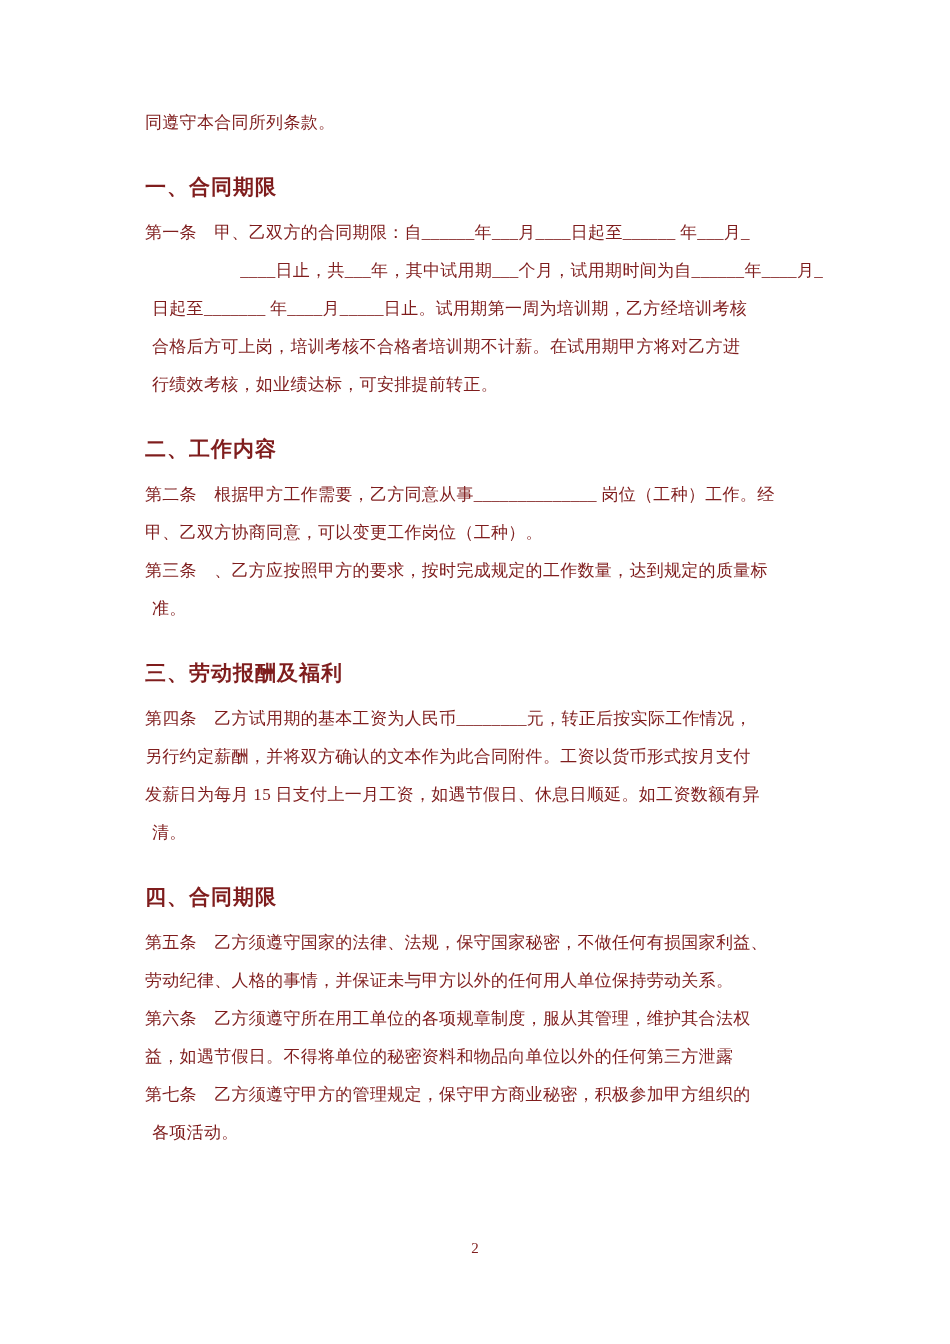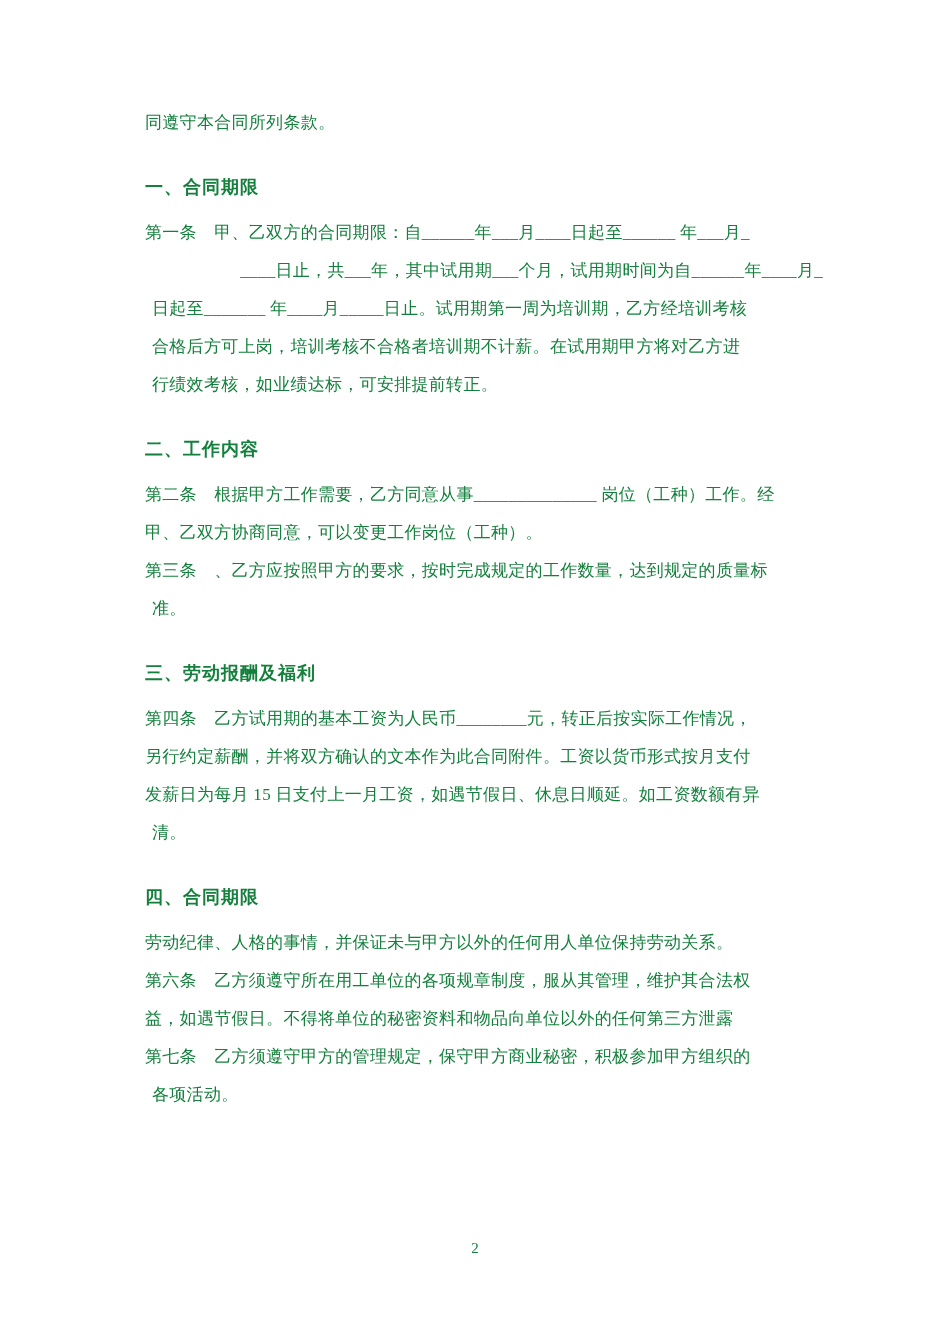--- a/index.html
+++ b/index.html
@@ -5,38 +5,38 @@
   html, body {
     margin: 0;
     padding: 0;
     background: #ffffff;
   }
   .page {
     position: relative;
     width: 950px;
     height: 1344px;
     background: #ffffff;
-    color: #15803d;
+    color: #7f1d1d;
     font-family: "Liberation Serif", "DejaVu Serif", serif;
     overflow: hidden;
   }
   .content {
     position: absolute;
     left: 145px;
     top: 104px;
     width: 678px;
   }
   .line {
     font-size: 17px;
     line-height: 38px;
     white-space: pre-wrap;
     letter-spacing: 0.3px;
   }
   .heading {
-    font-size: 18px;
+    font-size: 21px;
     font-weight: bold;
     line-height: 38px;
     margin-top: 26px;
     margin-bottom: 8px;
     font-family: "Liberation Sans", "DejaVu Sans", sans-serif;
     letter-spacing: 1px;
   }
   .ind-a { padding-left: 18px; text-align: right; }
   .ind-b { padding-left: 7px; }
   .section { margin: 0; }
@@ -78,20 +78,21 @@
     <div class="section">
       <div class="heading">三、劳动报酬及福利</div>
       <div class="line">第四条　乙方试用期的基本工资为人民币________元，转正后按实际工作情况，</div>
       <div class="line">另行约定薪酬，并将双方确认的文本作为此合同附件。工资以货币形式按月支付</div>
       <div class="line">发薪日为每月 15 日支付上一月工资，如遇节假日、休息日顺延。如工资数额有异</div>
       <div class="line ind-b">清。</div>
     </div>
 
     <div class="section">
       <div class="heading">四、合同期限</div>
+      <div class="line">第五条　乙方须遵守国家的法律、法规，保守国家秘密，不做任何有损国家利益、</div>
       <div class="line">劳动纪律、人格的事情，并保证未与甲方以外的任何用人单位保持劳动关系。</div>
       <div class="line">第六条　乙方须遵守所在用工单位的各项规章制度，服从其管理，维护其合法权</div>
       <div class="line">益，如遇节假日。不得将单位的秘密资料和物品向单位以外的任何第三方泄露</div>
       <div class="line">第七条　乙方须遵守甲方的管理规定，保守甲方商业秘密，积极参加甲方组织的</div>
       <div class="line ind-b">各项活动。</div>
     </div>
 
   </div>
 
   <div class="page-number">2</div>

